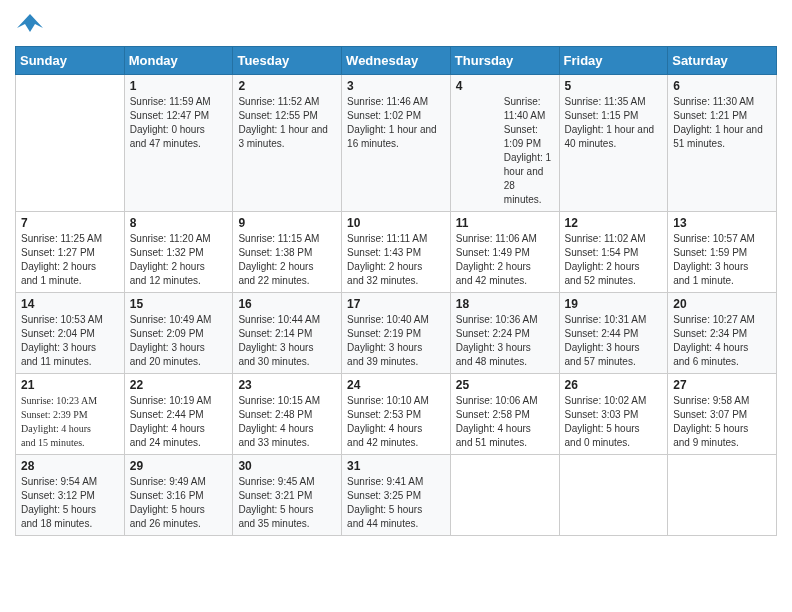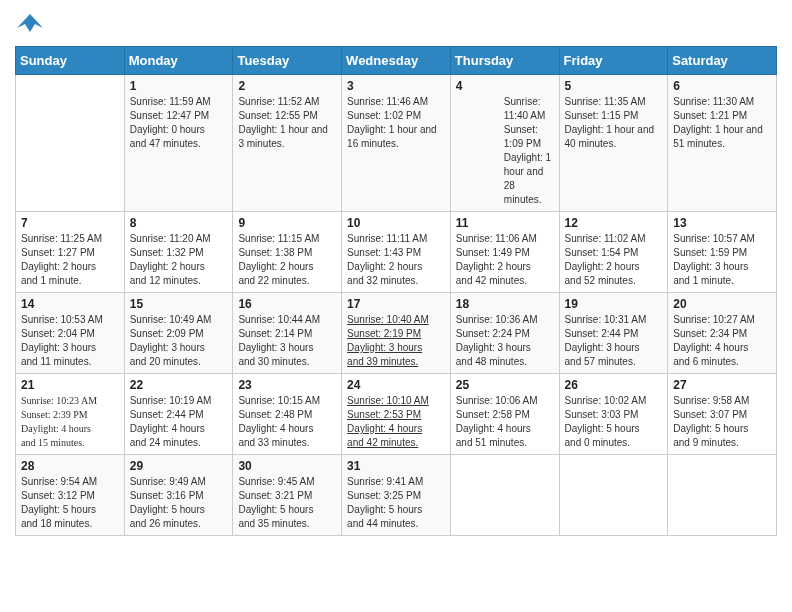--- a/index.html
+++ b/index.html
@@ -229,21 +229,21 @@
         </td>
         <td>
           <span class="day-number">16</span>
           <div class="day-info" style="white-space: pre-line;">Sunrise: 10:44 AM
 Sunset: 2:14 PM
 Daylight: 3 hours
 and 30 minutes.</div>
         </td>
         <td>
           <span class="day-number">17</span>
-          <div class="day-info" style="white-space: pre-line; text-decoration: underline;">Sunrise: 10:40 AM
+          <div class="day-info" style="white-space: pre-line;">Sunrise: 10:40 AM
 Sunset: 2:19 PM
 Daylight: 3 hours
 and 39 minutes.</div>
         </td>
         <td>
           <span class="day-number">18</span>
           <div class="day-info" style="white-space: pre-line;">Sunrise: 10:36 AM
 Sunset: 2:24 PM
 Daylight: 3 hours
 and 48 minutes.</div>
@@ -280,21 +280,21 @@
         </td>
         <td>
           <span class="day-number">23</span>
           <div class="day-info" style="white-space: pre-line;">Sunrise: 10:15 AM
 Sunset: 2:48 PM
 Daylight: 4 hours
 and 33 minutes.</div>
         </td>
         <td>
           <span class="day-number">24</span>
-          <div class="day-info" style="white-space: pre-line; text-decoration: underline;">Sunrise: 10:10 AM
+          <div class="day-info" style="white-space: pre-line;">Sunrise: 10:10 AM
 Sunset: 2:53 PM
 Daylight: 4 hours
 and 42 minutes.</div>
         </td>
         <td>
           <span class="day-number">25</span>
           <div class="day-info" style="white-space: pre-line;">Sunrise: 10:06 AM
 Sunset: 2:58 PM
 Daylight: 4 hours
 and 51 minutes.</div>

